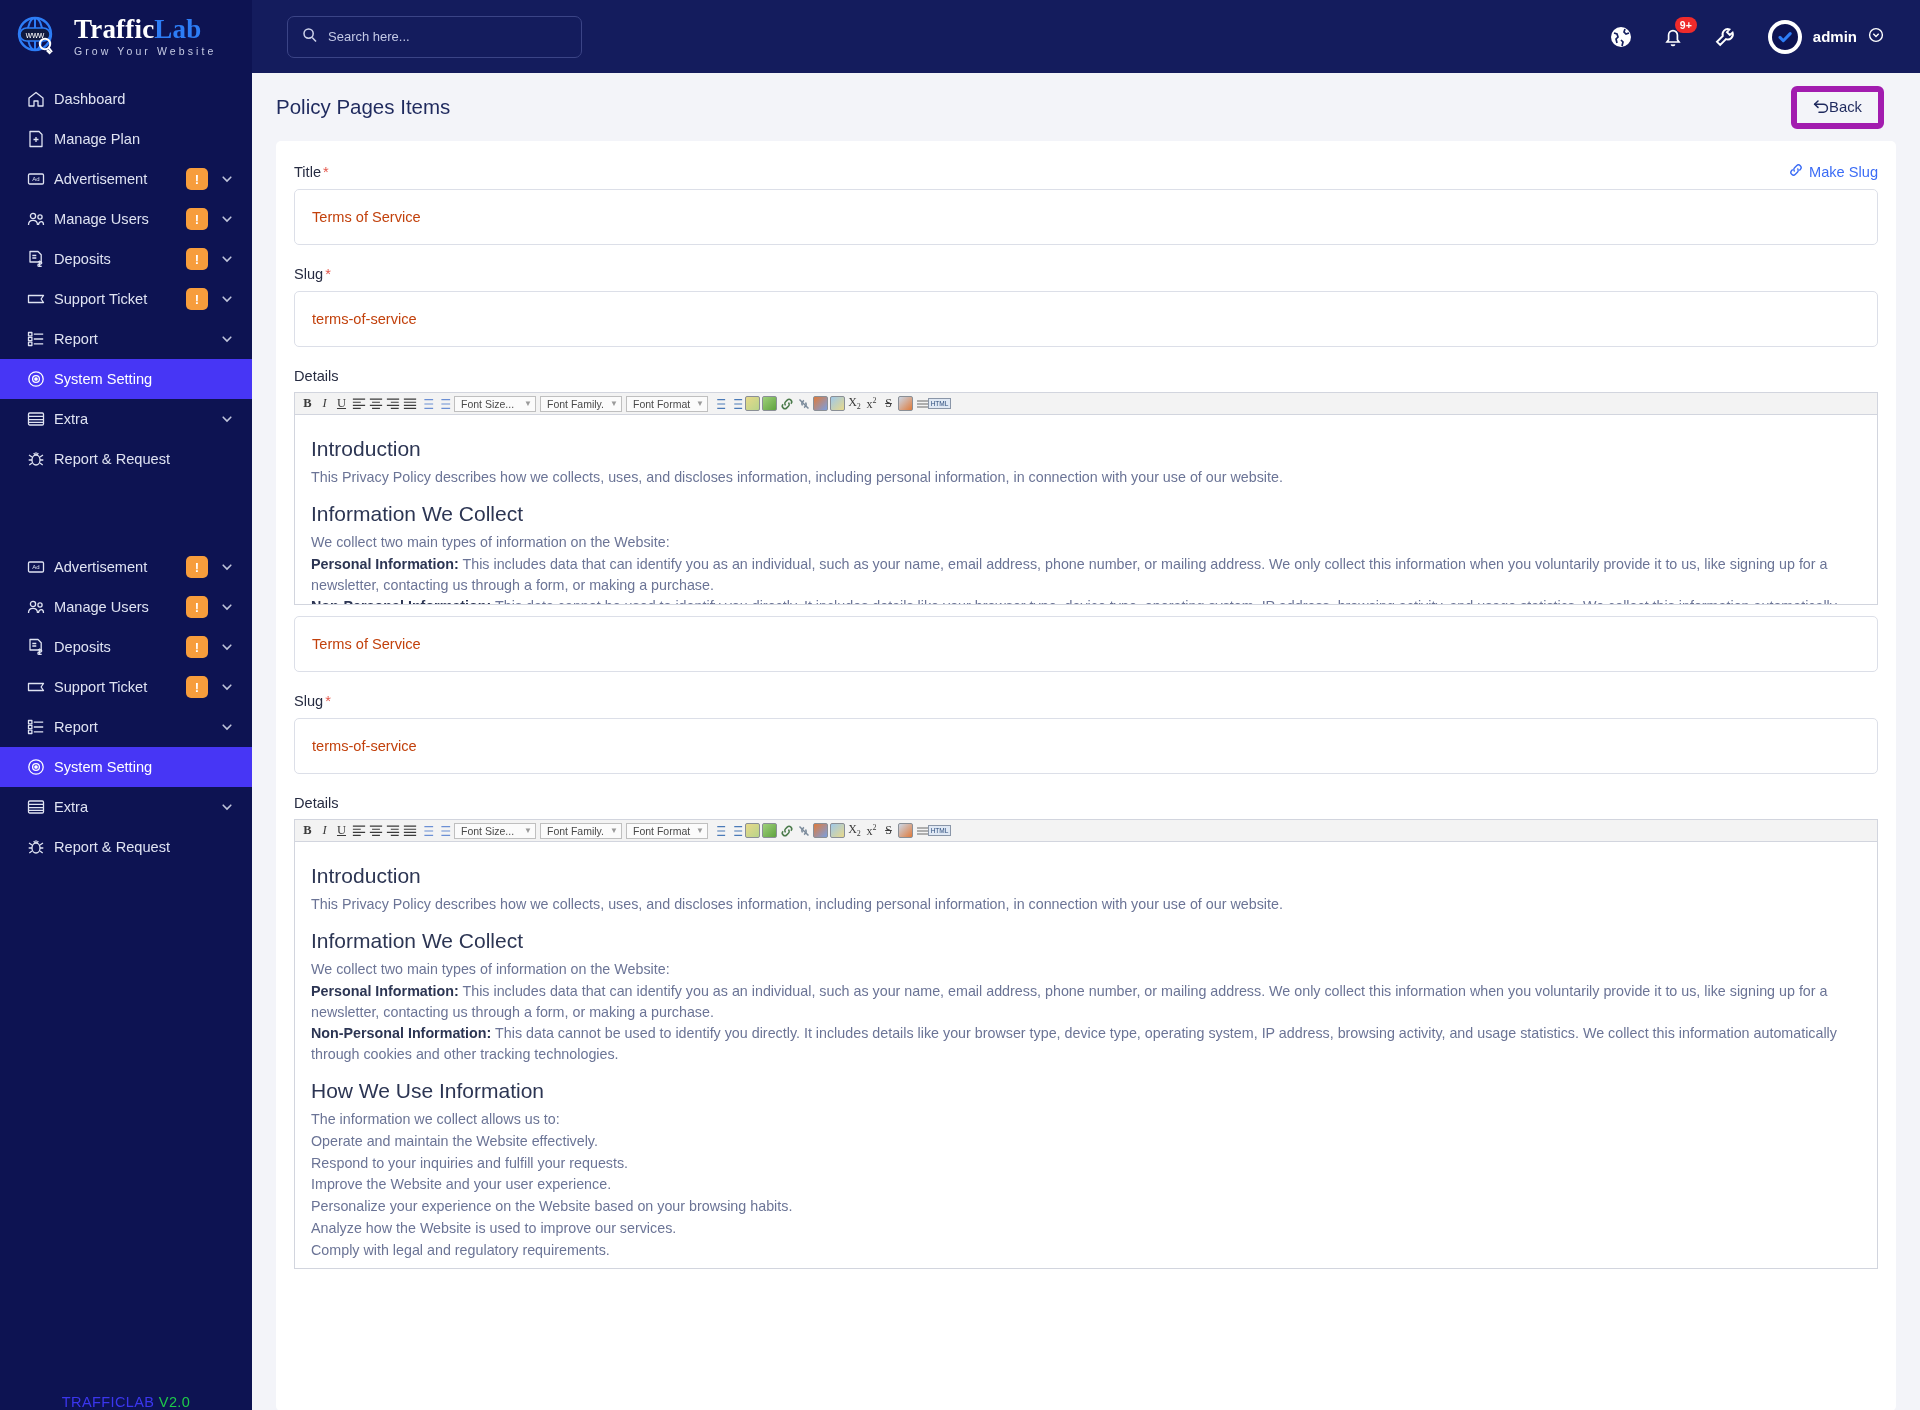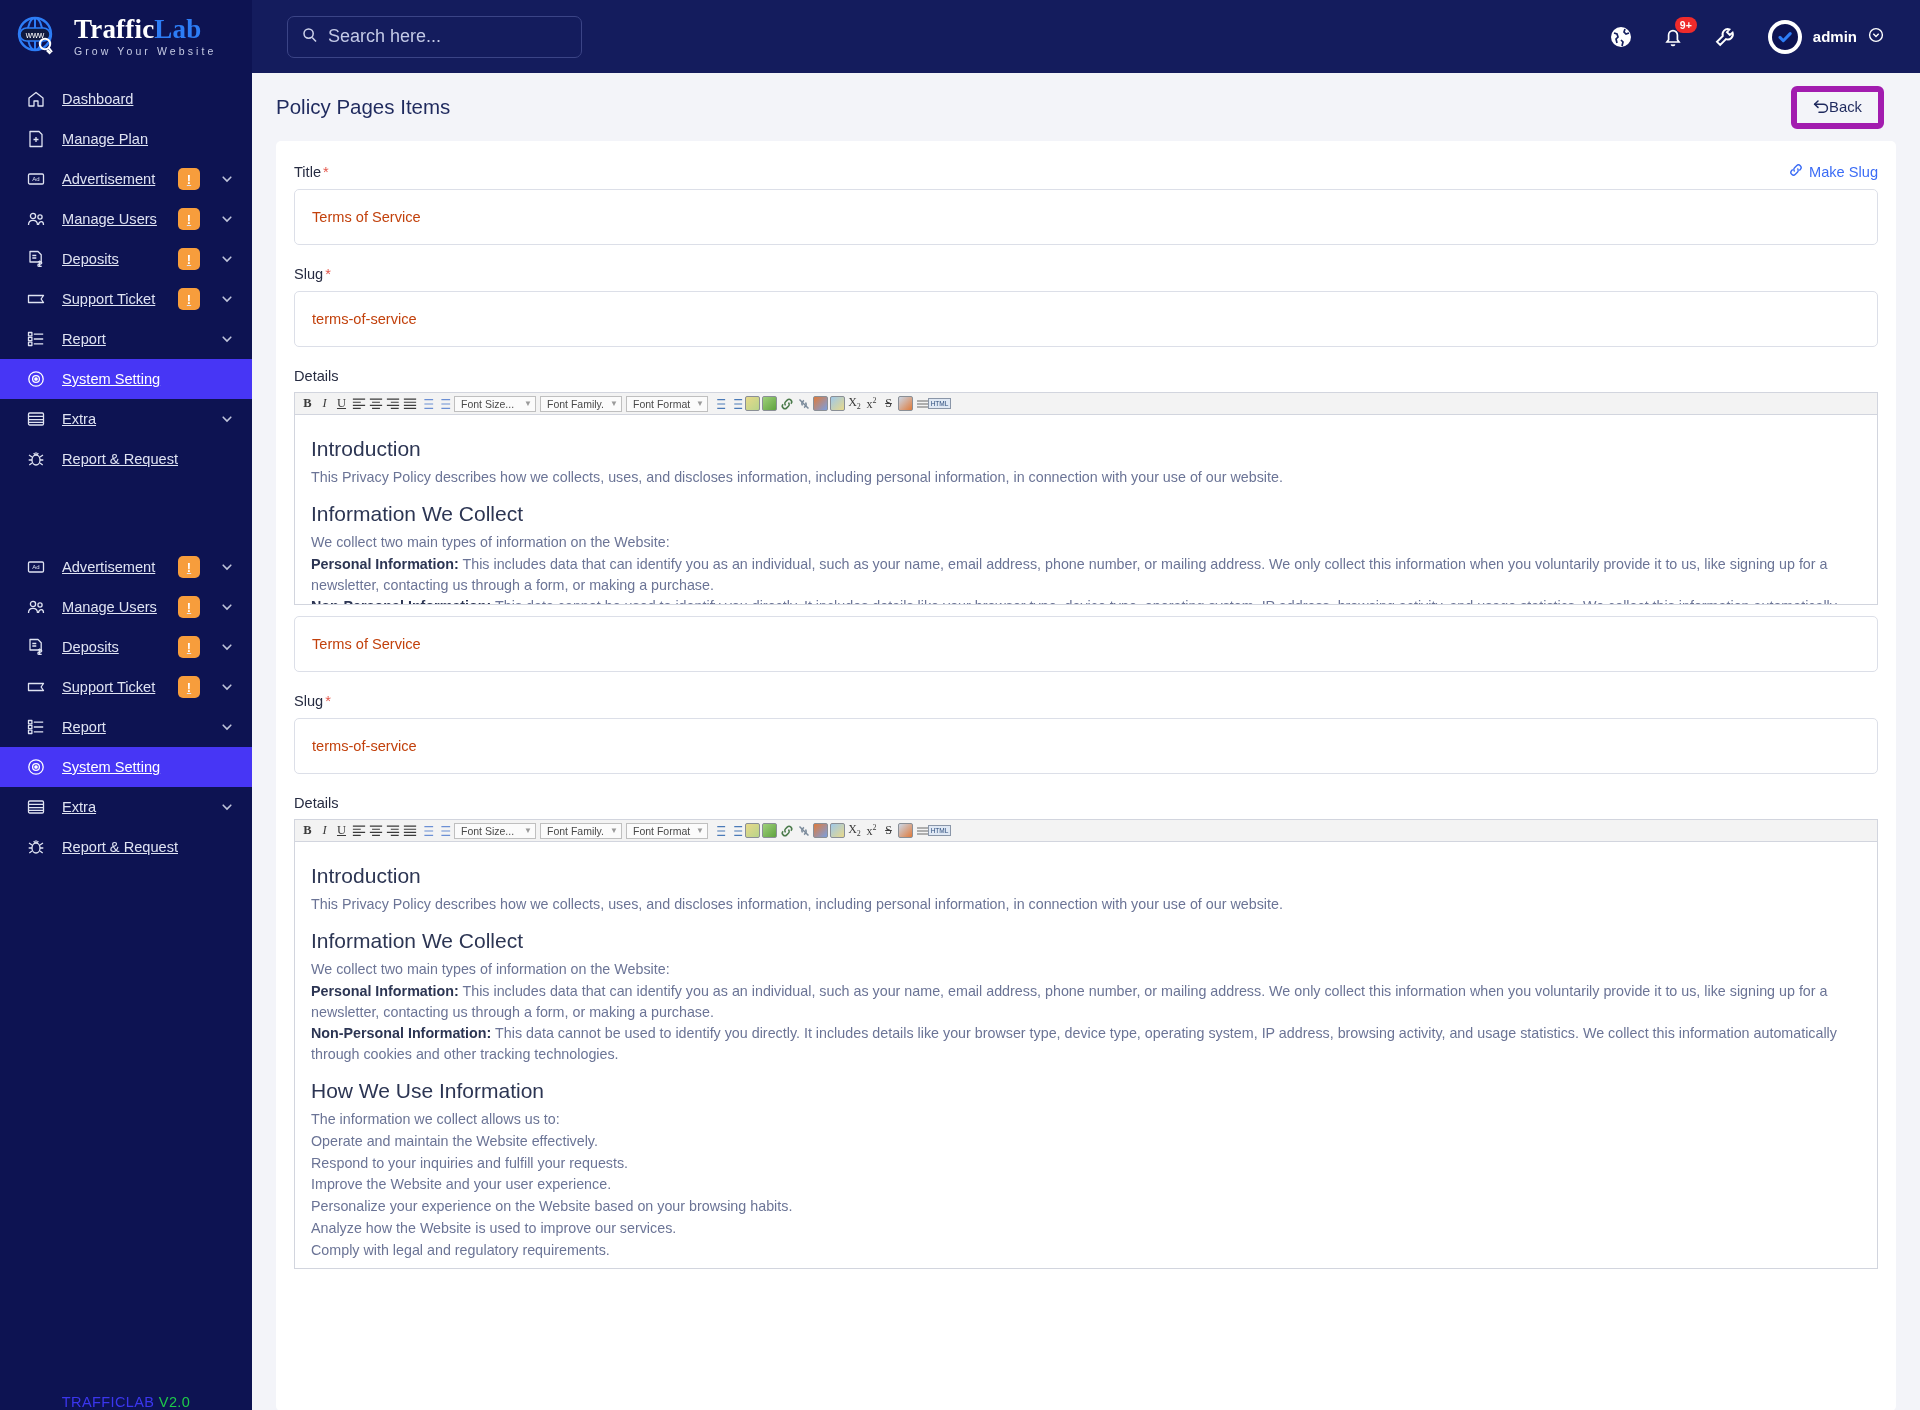--- a/index.html
+++ b/index.html
@@ -25,24 +25,23 @@
   .brand-text { line-height: 1; }
   .brand-title { font-size: 27px; font-weight: bold; letter-spacing: .2px;
     font-family: "Liberation Serif", serif; }
   .bt-a { color: #ffffff; }
   .bt-b { color: #2d7df6; }
   .brand-sub { color: #c6cbe4; font-size: 10.5px; letter-spacing: 3.1px; margin-top: 3px; }
 
   .nav { margin-top: 6px; }
   .nav-item {
     position: relative; display: flex; align-items: center;
-    height: 40px; padding: 0 18px 0 26px; gap: 16px;
+    height: 40px; padding: 0 18px 0 26px; gap: 8px;
     color: #dfe3f2; font-size: 14.6px; cursor: pointer;
     margin-bottom: 0;
-    text-decoration: underline;
   }
   .nav-item.active { background: #4736f5; color: #fff; }
   .nav-ico { width: 20px; height: 20px; flex: 0 0 20px; display: flex;
              align-items: center; justify-content: center; }
   .nav-ico svg { display: block; }
   .nav-label { flex: 1 1 auto; white-space: nowrap; }
   .nav-badge {
     width: 22px; height: 22px; border-radius: 5px; background: #f79d3c;
     color: #fff; font-size: 13px; font-weight: bold;
     display: flex; align-items: center; justify-content: center;
@@ -66,21 +65,21 @@
     display: flex; align-items: center;
   }
   .search-box {
     margin-left: 35px; width: 295px; height: 42px;
     border: 1px solid #3b4486; border-radius: 7px;
     display: flex; align-items: center; gap: 10px; padding: 0 14px;
     background: transparent;
   }
   .search-box input {
     border: 0; outline: 0; background: transparent;
-    color: #ef4444; font-size: 18px; width: 100%;
+    color: #ef4444; font-size: 13px; width: 100%;
     font-family: "Liberation Sans", sans-serif;
   }
   .search-box input::placeholder { color: #c3c9e6; }
 
   .top-right {
     margin-left: auto; display: flex; align-items: center;
     gap: 26px; padding-right: 36px;
   }
   .top-ic { position: relative; width: 26px; height: 26px; cursor: pointer; }
   .bell-badge {

